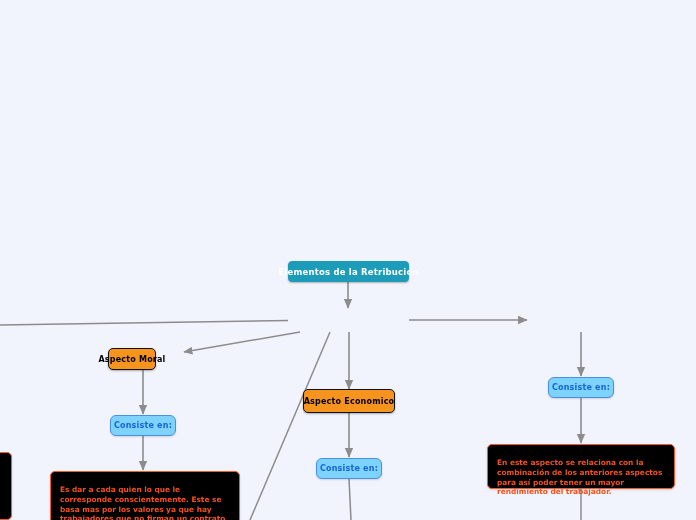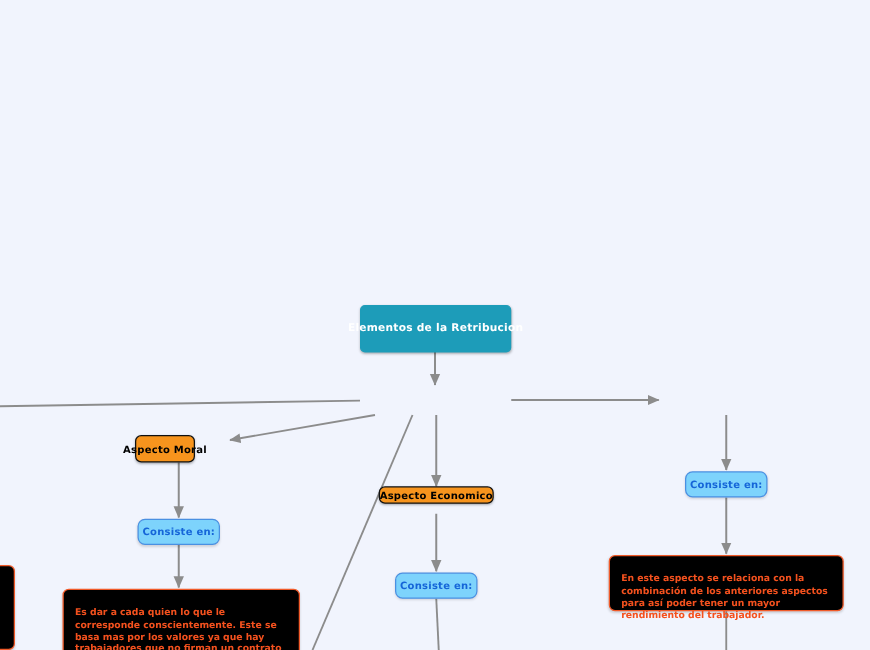--- a/index.html
+++ b/index.html
@@ -132,26 +132,26 @@
 
     <line x1="349" y1="479" x2="351" y2="520" stroke="#8c8c8c" stroke-width="1.5"></line>
 
     <line x1="581" y1="332" x2="581" y2="376" stroke="#8c8c8c" stroke-width="1.6" marker-end="url(#arrow)"></line>
 
     <line x1="581" y1="398" x2="581" y2="443" stroke="#8c8c8c" stroke-width="1.6" marker-end="url(#arrow)"></line>
 
     <line x1="581" y1="489" x2="581" y2="520" stroke="#8c8c8c" stroke-width="1.5"></line>
   </svg>
 
-  <div class="node n-root" style="left:288px; top:244px; width:121px; height:38px;">Elementos de la Retribucion</div>
+  <div class="node n-root" style="left:288px; top:261px; width:121px; height:21px;">Elementos de la Retribucion</div>
 
 
   <div class="node n-orange" style="left:108px; top:348px; width:48px; height:22px;">Aspecto Moral</div>
 
-  <div class="node n-orange" style="left:303px; top:389px; width:92px; height:14px;">Aspecto Economico</div>
+  <div class="node n-orange" style="left:303px; top:389px; width:92px; height:24px;">Aspecto Economico</div>
 
 
   <div class="node n-blue" style="left:110px; top:415px; width:66px; height:21px;">Consiste en:</div>
 
   <div class="node n-blue" style="left:316px; top:458px; width:66px; height:21px;">Consiste en:</div>
 
   <div class="node n-blue" style="left:548px; top:377px; width:66px; height:21px;">Consiste en:</div>
 
   <div class="node n-text" style="left:50px; top:471px; width:190px; height:58px;">Es dar a cada quien lo que le corresponde conscientemente. Este se basa mas por los valores ya que hay trabajadores que no firman un contrato por lo tanto el patrón no esta obligado a pagar pero ahi es donde la</div>
 

